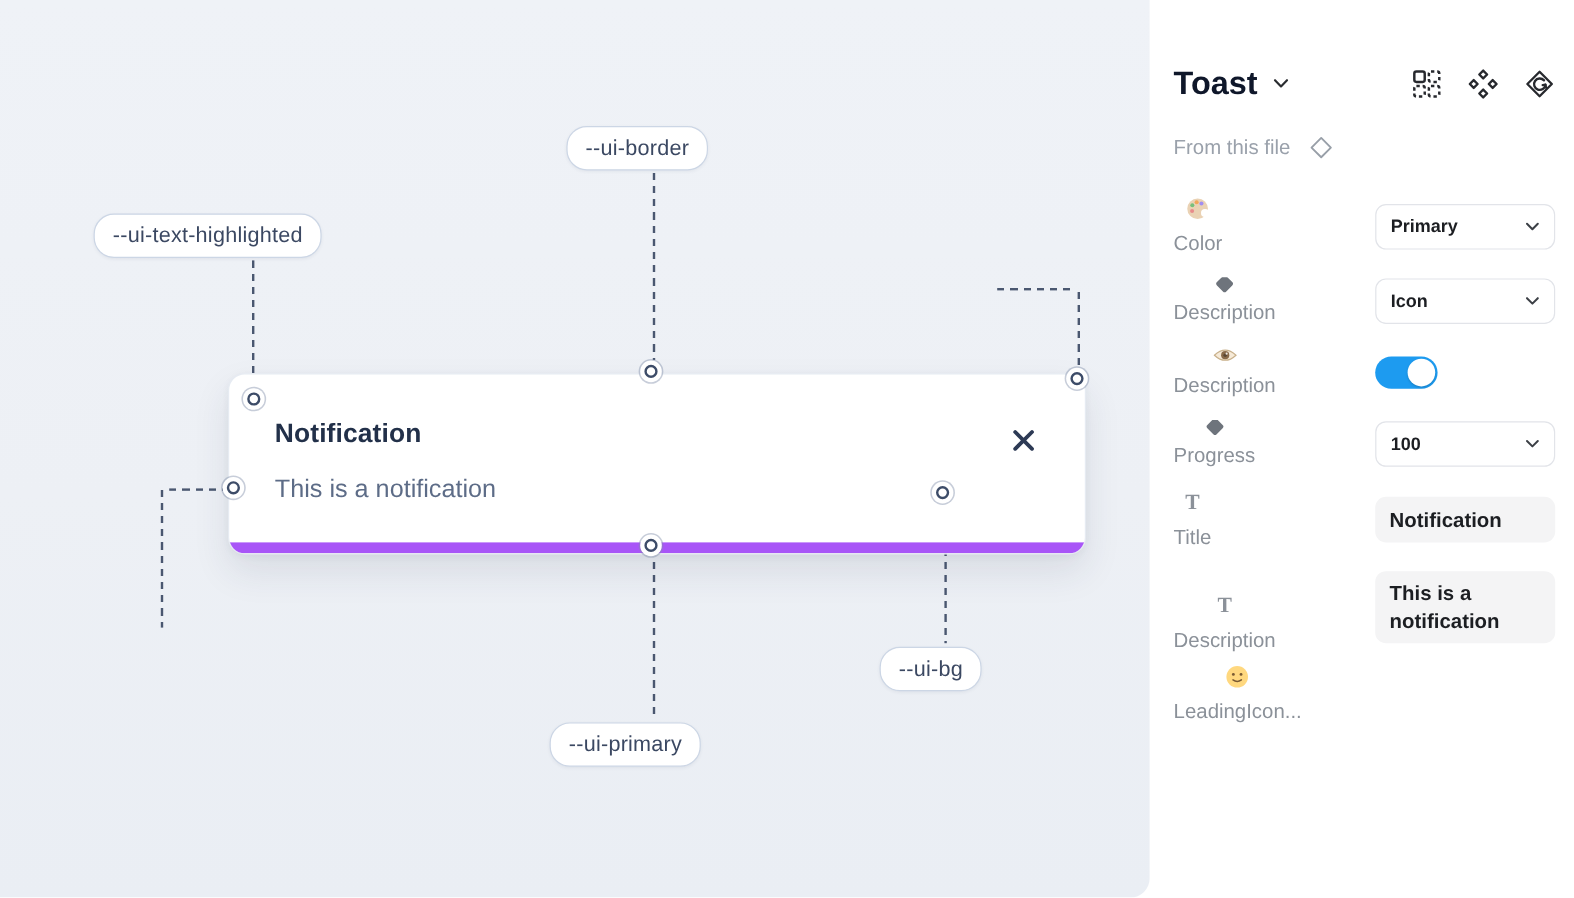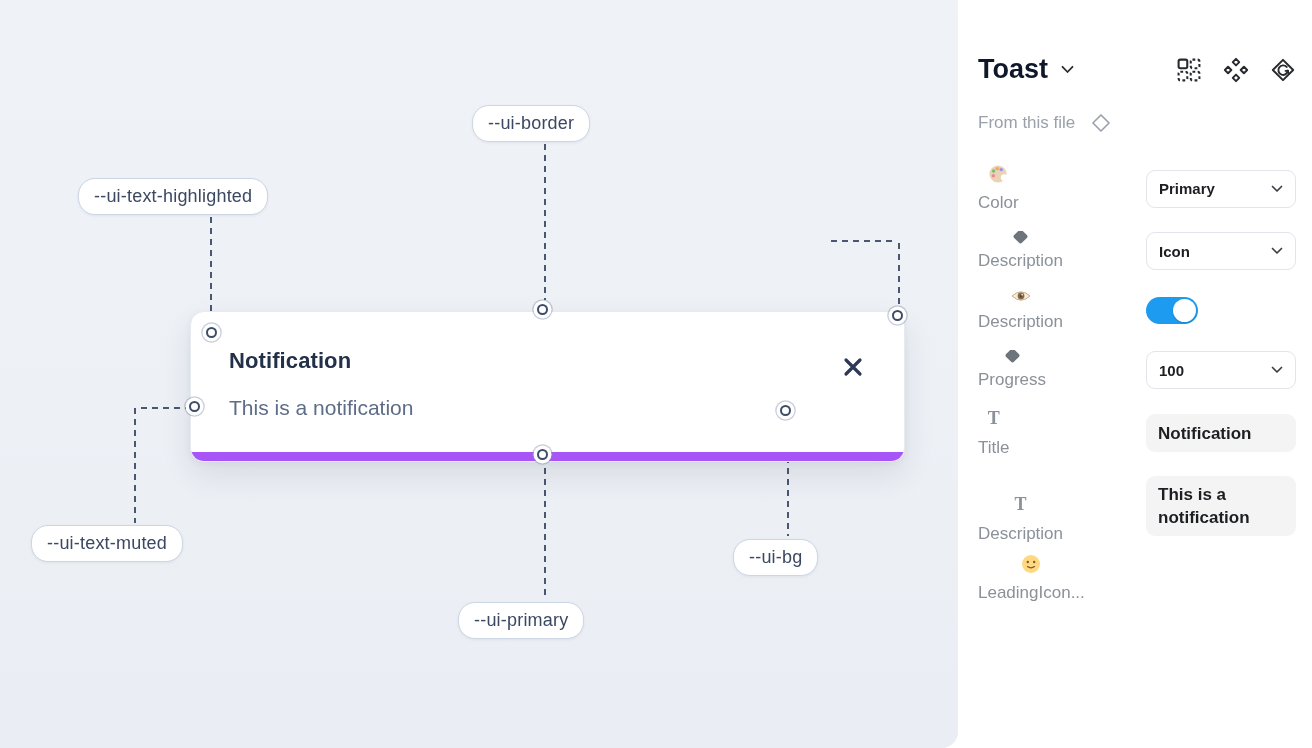--- a/index.html
+++ b/index.html
@@ -171,21 +171,20 @@
 
   <div class="dot" id="dot-highlighted"></div>
   <div class="dot" id="dot-border"></div>
   <div class="dot" id="dot-radius"></div>
   <div class="dot" id="dot-muted"></div>
   <div class="dot" id="dot-bg"></div>
   <div class="dot" id="dot-primary"></div>
 
   <div class="pill" id="pill-border">--ui-border</div>
   <div class="pill" id="pill-highlighted">--ui-text-highlighted</div>
-  <div class="pill" id="pill-muted">--ui-text-muted</div>
   <div class="pill" id="pill-primary">--ui-primary</div>
   <div class="pill" id="pill-bg">--ui-bg</div>
 </div>
 
 <div class="panel">
 
   <div class="panel-header">
     <div class="panel-title-wrap">
       <span class="panel-title">Toast</span>
       <svg width="13" height="9" viewBox="0 0 13 9">

